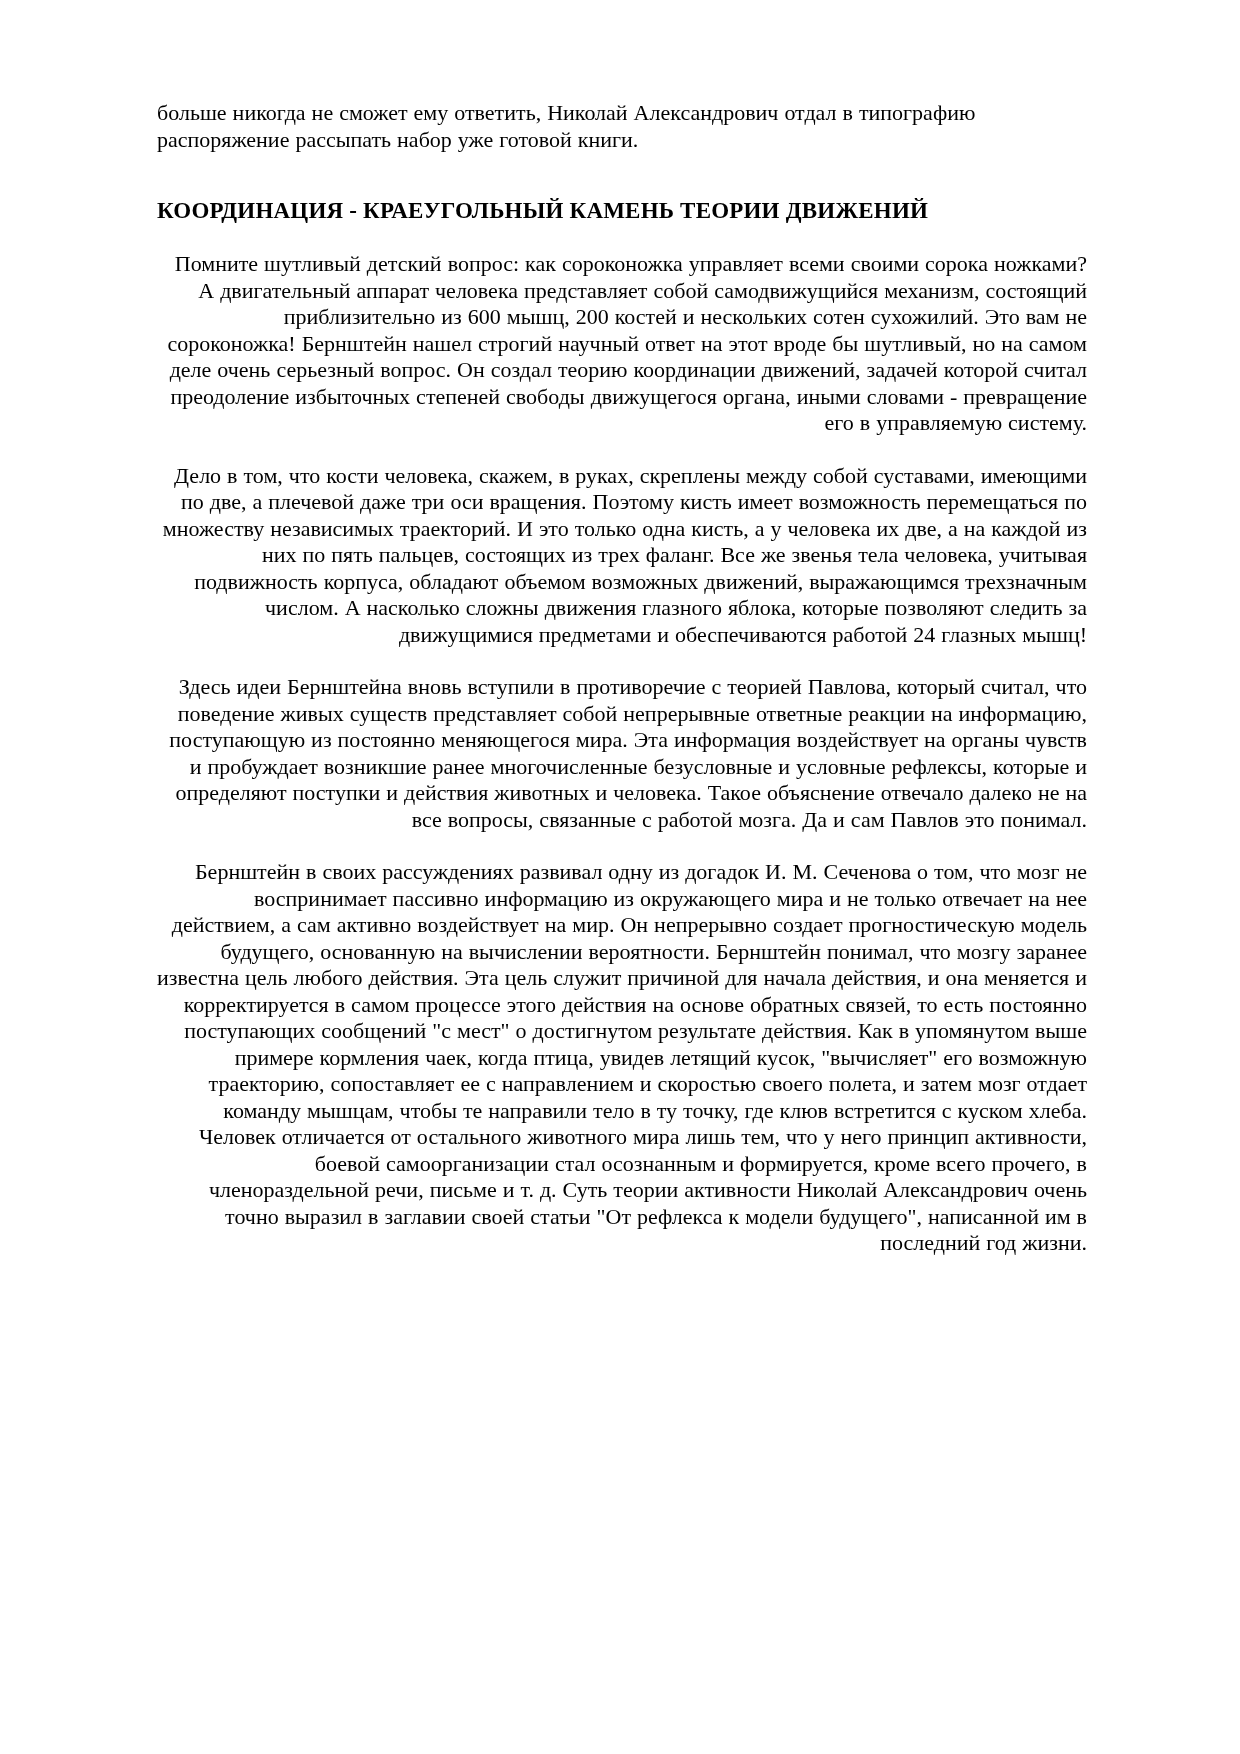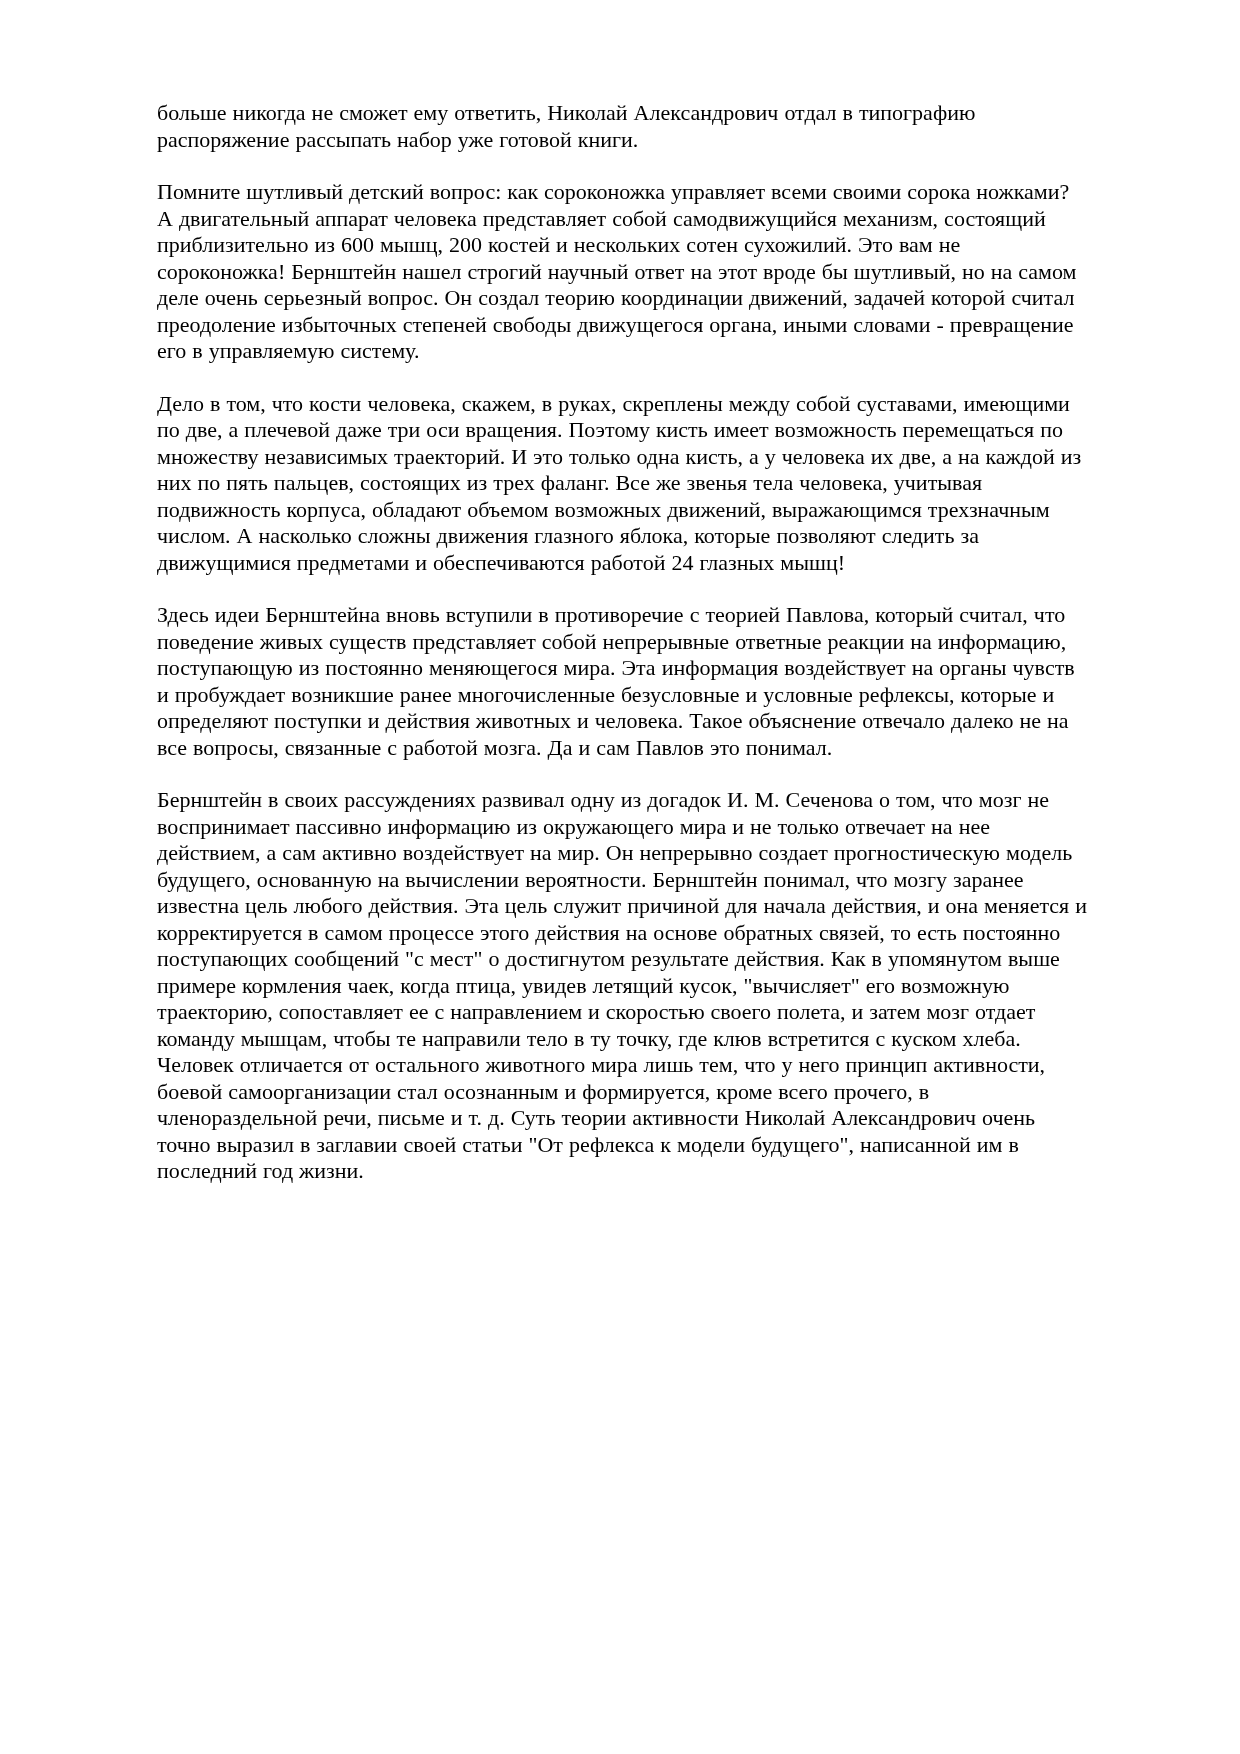--- a/index.html
+++ b/index.html
@@ -25,33 +25,35 @@
   .content p {
     font-size: 22px;
     line-height: 26.5px;
     margin: 0 0 0 0;
     text-align: left;
     word-spacing: 0.5px;
   }
   .content p + p,
   .content h1 + p {
     margin-top: 26px;
+    text-align: right;
   }
   .content h1 {
     font-size: 23px;
     line-height: 28px;
     font-weight: bold;
     margin: 44px 0 17px 0;
     letter-spacing: 0.2px;
   }
 </style>
 </head>
 <body>
 
 <div class="page">
   <div class="content">
     <p>больше никогда не сможет ему ответить, Николай Александрович отдал в типографию распоряжение рассыпать набор уже готовой книги.</p>
+    <h1>КООРДИНАЦИЯ - КРАЕУГОЛЬНЫЙ КАМЕНЬ ТЕОРИИ ДВИЖЕНИЙ</h1>
     <p>Помните шутливый детский вопрос: как сороконожка управляет всеми своими сорока ножками? А двигательный аппарат человека представляет собой самодвижущийся механизм, состоящий приблизительно из 600 мышц, 200 костей и нескольких сотен сухожилий. Это вам не сороконожка! Бернштейн нашел строгий научный ответ на этот вроде бы шутливый, но на самом деле очень серьезный вопрос. Он создал теорию координации движений, задачей которой считал преодоление избыточных степеней свободы движущегося органа, иными словами - превращение его в управляемую систему.</p>
     <p>Дело в том, что кости человека, скажем, в руках, скреплены между собой суставами, имеющими по две, а плечевой даже три оси вращения. Поэтому кисть имеет возможность перемещаться по множеству независимых траекторий. И это только одна кисть, а у человека их две, а на каждой из них по пять пальцев, состоящих из трех фаланг. Все же звенья тела человека, учитывая подвижность корпуса, обладают объемом возможных движений, выражающимся трехзначным числом. А насколько сложны движения глазного яблока, которые позволяют следить за движущимися предметами и обеспечиваются работой 24 глазных мышц!</p>
     <p>Здесь идеи Бернштейна вновь вступили в противоречие с теорией Павлова, который считал, что поведение живых существ представляет собой непрерывные ответные реакции на информацию, поступающую из постоянно меняющегося мира. Эта информация воздействует на органы чувств и пробуждает возникшие ранее многочисленные безусловные и условные рефлексы, которые и определяют поступки и действия животных и человека. Такое объяснение отвечало далеко не на все вопросы, связанные с работой мозга. Да и сам Павлов это понимал.</p>
     <p>Бернштейн в своих рассуждениях развивал одну из догадок И. М. Сеченова о том, что мозг не воспринимает пассивно информацию из окружающего мира и не только отвечает на нее действием, а сам активно воздействует на мир. Он непрерывно создает прогностическую модель будущего, основанную на вычислении вероятности. Бернштейн понимал, что мозгу заранее известна цель любого действия. Эта цель служит причиной для начала действия, и она меняется и корректируется в самом процессе этого действия на основе обратных связей, то есть постоянно поступающих сообщений "с мест" о достигнутом результате действия. Как в упомянутом выше примере кормления чаек, когда птица, увидев летящий кусок, "вычисляет" его возможную траекторию, сопоставляет ее с направлением и скоростью своего полета, и затем мозг отдает команду мышцам, чтобы те направили тело в ту точку, где клюв встретится с куском хлеба. Человек отличается от остального животного мира лишь тем, что у него принцип активности, боевой самоорганизации стал осознанным и формируется, кроме всего прочего, в членораздельной речи, письме и т. д. Суть теории активности Николай Александрович очень точно выразил в заглавии своей статьи "От рефлекса к модели будущего", написанной им в последний год жизни.</p>
   </div>
 </div>
 
 </body></html>

